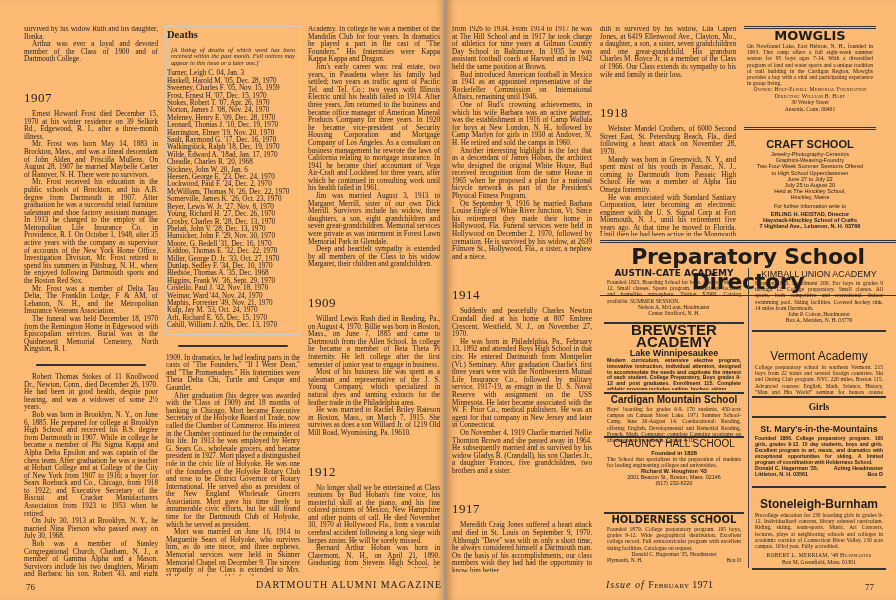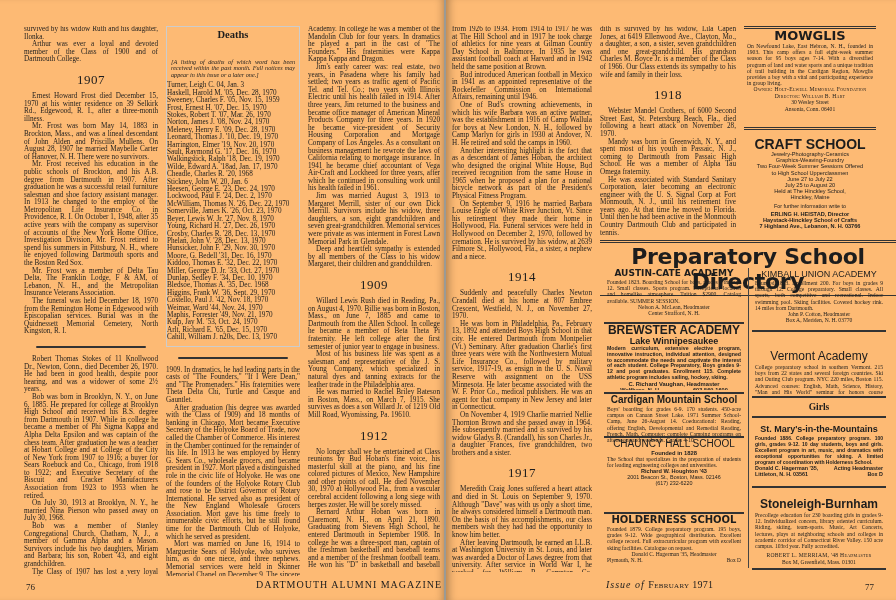--- a/index.html
+++ b/index.html
@@ -6,23 +6,23 @@
 body{width:896px;height:600px;overflow:hidden;background:#e9e9e6;font-family:"Liberation Serif",serif;color:#1d1d1d}
 .spread{position:relative;width:896px;height:600px;display:flex}
 .page{position:relative;height:600px;background:#fdba74}
 .page.left{width:446px;box-shadow:inset -8px 0 10px -6px rgba(0,0,0,.35)}
 .page.right{width:450px;box-shadow:inset 8px 0 10px -6px rgba(0,0,0,.35)}
 .gutter{position:absolute;left:444px;top:0;width:4px;height:600px;background:#9a9a95}
 .col{position:absolute;font-size:7.2px;line-height:7.6px;text-align:justify;overflow:hidden}
 .col p{text-indent:8px;margin:0}
 .col p.noind{text-indent:0}
 .sc{font-variant:small-caps;letter-spacing:.3px}
-.yr{text-align:center;font-size:13px;line-height:15px;margin:8px 0 6px;letter-spacing:.5px}
+.yr{text-align:left;font-size:13px;line-height:15px;margin:26px 0 6px;letter-spacing:.5px}
 .rule{height:2px;background:#333;margin:10px 12px 8px;border-radius:2px}
-.deaths-title{text-align:center;font-size:10.5px;font-weight:bold;margin:2px 0 20px}
+.deaths-title{font-size:10.5px;font-weight:bold;margin:2px 0 8px}
 .deaths-note{font-style:italic;font-size:6.2px;line-height:6.6px;padding:0 4px 4px;text-align:justify}
 .deaths-list div{font-size:7.2px;line-height:7.4px;white-space:nowrap}
 .pagenum{position:absolute;bottom:8px;font-size:9px}
 .footer{position:absolute;bottom:10px;font-size:10px;letter-spacing:1px}
 
 .ad{position:absolute;border-top:2px solid #333;font-family:"Liberation Sans",sans-serif;text-align:center;overflow:hidden}
 .ad .h{font-weight:bold}
 .ad .t{font-size:5.6px;line-height:6.2px;text-align:justify;padding:0 3px;font-family:"Liberation Serif",serif}
 .ad .c{font-size:5.6px;line-height:6.4px;font-family:"Liberation Serif",serif}
 .dir-title{position:absolute;left:600px;top:240px;width:296px;text-align:center;font-family:"DejaVu Sans",sans-serif;font-weight:bold;font-size:22px;letter-spacing:-.3px;border-top:3px double #333;border-bottom:1px solid #333;padding:1px 0}
@@ -55,21 +55,21 @@
 
     <div class="col" style="left:166px;top:26px;width:134px;height:550px">
       <div style="border:1px solid #ccc;padding:2px 0 4px">
         <div class="deaths-title">Deaths</div>
         <div class="deaths-note">[A listing of deaths of which word has been received within the past month. Full notices may appear in this issue or a later one.]</div>
         <div class="deaths-list" id="deaths-list">
             <div>Turner, Leigh C. 04, Jan. 3</div>
             <div>Haskell, Harold M. '05, Dec. 28, 1970</div>
             <div>Sweeney, Charles F. '05, Nov. 15, 1959</div>
             <div>Frost, Ernest H. '07, Dec. 15, 1970</div>
-            <div>Stokes, Robert T. '07, Mar. 26, 1970</div>
+            <div>Stokes, Robert T. '07, Apr. 26, 1970</div>
             <div>Norton, James J. '08, Nov. 24, 1970</div>
             <div>Meleney, Henry E. '09, Dec. 28, 1970</div>
             <div>Leonard, Thomas J. '10, Dec. 19, 1970</div>
             <div>Harrington, Elmer '19, Nov. 20, 1970</div>
             <div>Sault, Raymond G. '17, Dec. 16, 1970</div>
             <div>Walkingstick, Ralph '18, Dec. 19, 1970</div>
             <div>Wilde, Edward A. '18ad, Jan. 17, 1970</div>
             <div>Cheadle, Charles R. '20, 1968</div>
             <div>Stickney, John W. 20, Jan. 6</div>
             <div>Heesen, George E. '23, Dec. 24, 1970</div>
@@ -159,21 +159,21 @@
   <div class="ad" style="left:744px;top:26px;width:132px;height:104px;border-top:3px double #333;border-bottom:3px double #333">
     <div class="h" style="font-size:13px;font-family:'DejaVu Sans',sans-serif;line-height:14px">MOWGLIS</div>
     <div class="t">On Newfound Lake, East Hebron, N. H., founded in 1903. This camp offers a full eight-week summer season for 95 boys ages 7-14. With a diversified program of land and water sports and a unique tradition of trail building in the Cardigan Region, Mowglis provides a boy with a vital and participating experience in group living.</div>
     <div class="c sc">Owner: Holt-Elwell Memorial Foundation</div>
     <div class="c sc">Director: William B. Hart</div>
     <div class="c">30 Wesley Street</div>
     <div class="c">Ansonia, Conn. 06401</div>
   </div>
 
   <div class="ad" style="left:744px;top:138px;width:132px;height:100px;border-top:none">
-    <div class="h" style="font-size:14px;line-height:13px">CRAFT SCHOOL</div>
+    <div class="h" style="font-size:11px;line-height:13px">CRAFT SCHOOL</div>
     <div id="craft-lines" style="font-size:5.6px;line-height:6.2px">
         <div>Jewelry-Photography-Ceramics</div>
         <div>Graphics-Weaving-Foundry</div>
         <div>Two Four-Week Summer Sessions Offered</div>
         <div>to High School Upperclassmen</div>
         <div>June 27 to July 22</div>
         <div>July 25 to August 20</div>
         <div>Held at The Hinckley School,</div>
         <div>Hinckley, Maine</div>
       </div>
@@ -188,21 +188,21 @@
   <div class="vdiv" style="left:748px;top:268px;height:300px"></div>
 
   <div class="ad" style="left:604px;top:268px;width:140px;height:52px;border-top:none">
     <div class="h" style="font-size:9px;line-height:11px;font-family:'DejaVu Sans',sans-serif">AUSTIN-CATE ACADEMY</div>
     <div class="t">Founded 1823. Boarding School for boys, grades 7 through 12. Small classes. Sports program. Exceptional location and homelike atmosphere. Tuition $2900. Catalog available. SUMMER SESSION.</div>
     <div class="c">Nelson A. McLean, Headmaster</div>
     <div class="c">Center Strafford, N. H.</div>
   </div>
 
   <div class="ad" style="left:604px;top:322px;width:140px;height:68px">
-    <div class="h" style="font-size:12px;line-height:12px">BREWSTER ACADEMY</div>
+    <div class="h" style="font-size:15px;line-height:12px">BREWSTER ACADEMY</div>
     <div class="h" style="font-size:9px;line-height:10px">Lake Winnipesaukee</div>
     <div class="t" style="font-family:'Liberation Sans',sans-serif;font-size:5.2px;line-height:5.8px;font-weight:bold">Modern curriculum, extensive elective program, innovative instruction, individual attention, designed to accommodate the needs and captivate the interest of each student. College Preparatory, Boys grades 9-12 and post graduates. Enrollment 115. Complete athletic program includes sailing, hockey, skiing.</div>
     <div class="h" style="font-size:5.8px">C. Richard Vaughan, Headmaster</div>
     <div style="display:flex;justify-content:space-around;font-size:5.6px;font-weight:bold">
       <span>Wolfboro, N. H.</span>
       <span>603-569-1600</span>
     </div>
   </div>
 
   <div class="ad" style="left:604px;top:392px;width:140px;height:52px">

